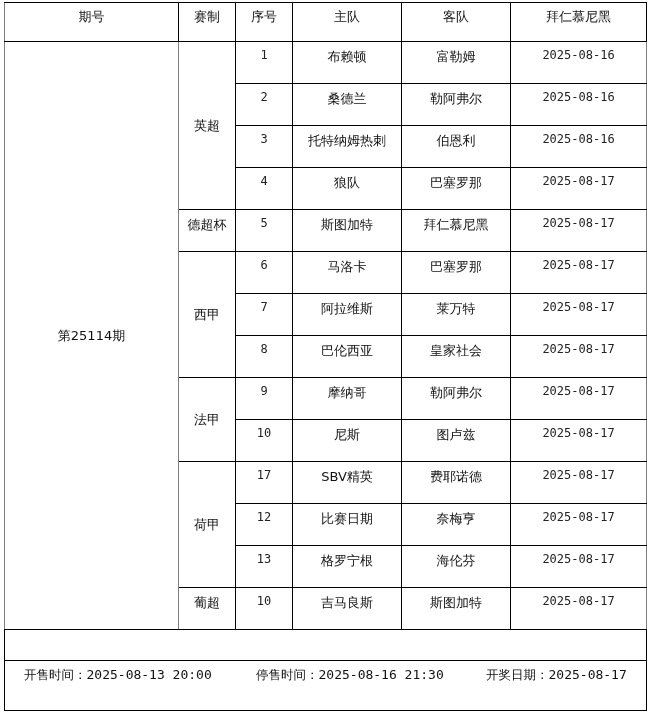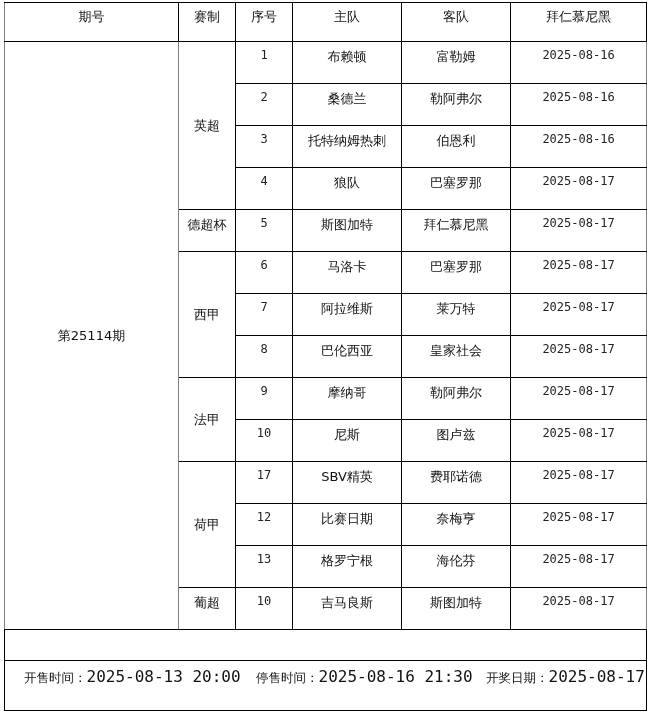--- a/index.html
+++ b/index.html
@@ -13,21 +13,21 @@
   table.sched td.cell { height: 42px; vertical-align: top; padding-top: 6px; box-sizing: border-box; }
   table.sched td.num, table.sched td.date { font-family: "DejaVu Sans Mono", monospace; font-size: 12px; color:#222; }
   table.sched td.issue, table.sched td.league { vertical-align: middle; }
   .lg { border-left-color: #808080 !important; }
   td.right { border-right-color: #808080 !important; }
   .empty-row td { height: 30px; border: 1px solid #000; border-left-color:#808080; border-right-color:#808080; }
   .footer td { height: 43px; border: 1px solid #000; border-left-color:#808080; border-right-color:#808080; vertical-align: top; padding-top: 6px !important; text-align: left !important; }
   .footer .wrap { display: flex; font-size: 12.5px; }
   .footer .f { white-space: pre; }
   .footer .k { font-family: Liberation Sans, sans-serif; text-align: right; }
-  .footer .v { font-family: "DejaVu Sans Mono", monospace; font-size: 16px; margin-top: 8px; }
+  .footer .v { font-family: "DejaVu Sans Mono", monospace; font-size: 13px; margin-top: 8px; }
 </style>
 </head>
 <body>
 
 <table class="sched">
   <colgroup>
     <col style="width:174px">
       <col style="width:57px">
       <col style="width:57px">
     <col style="width:109px">

